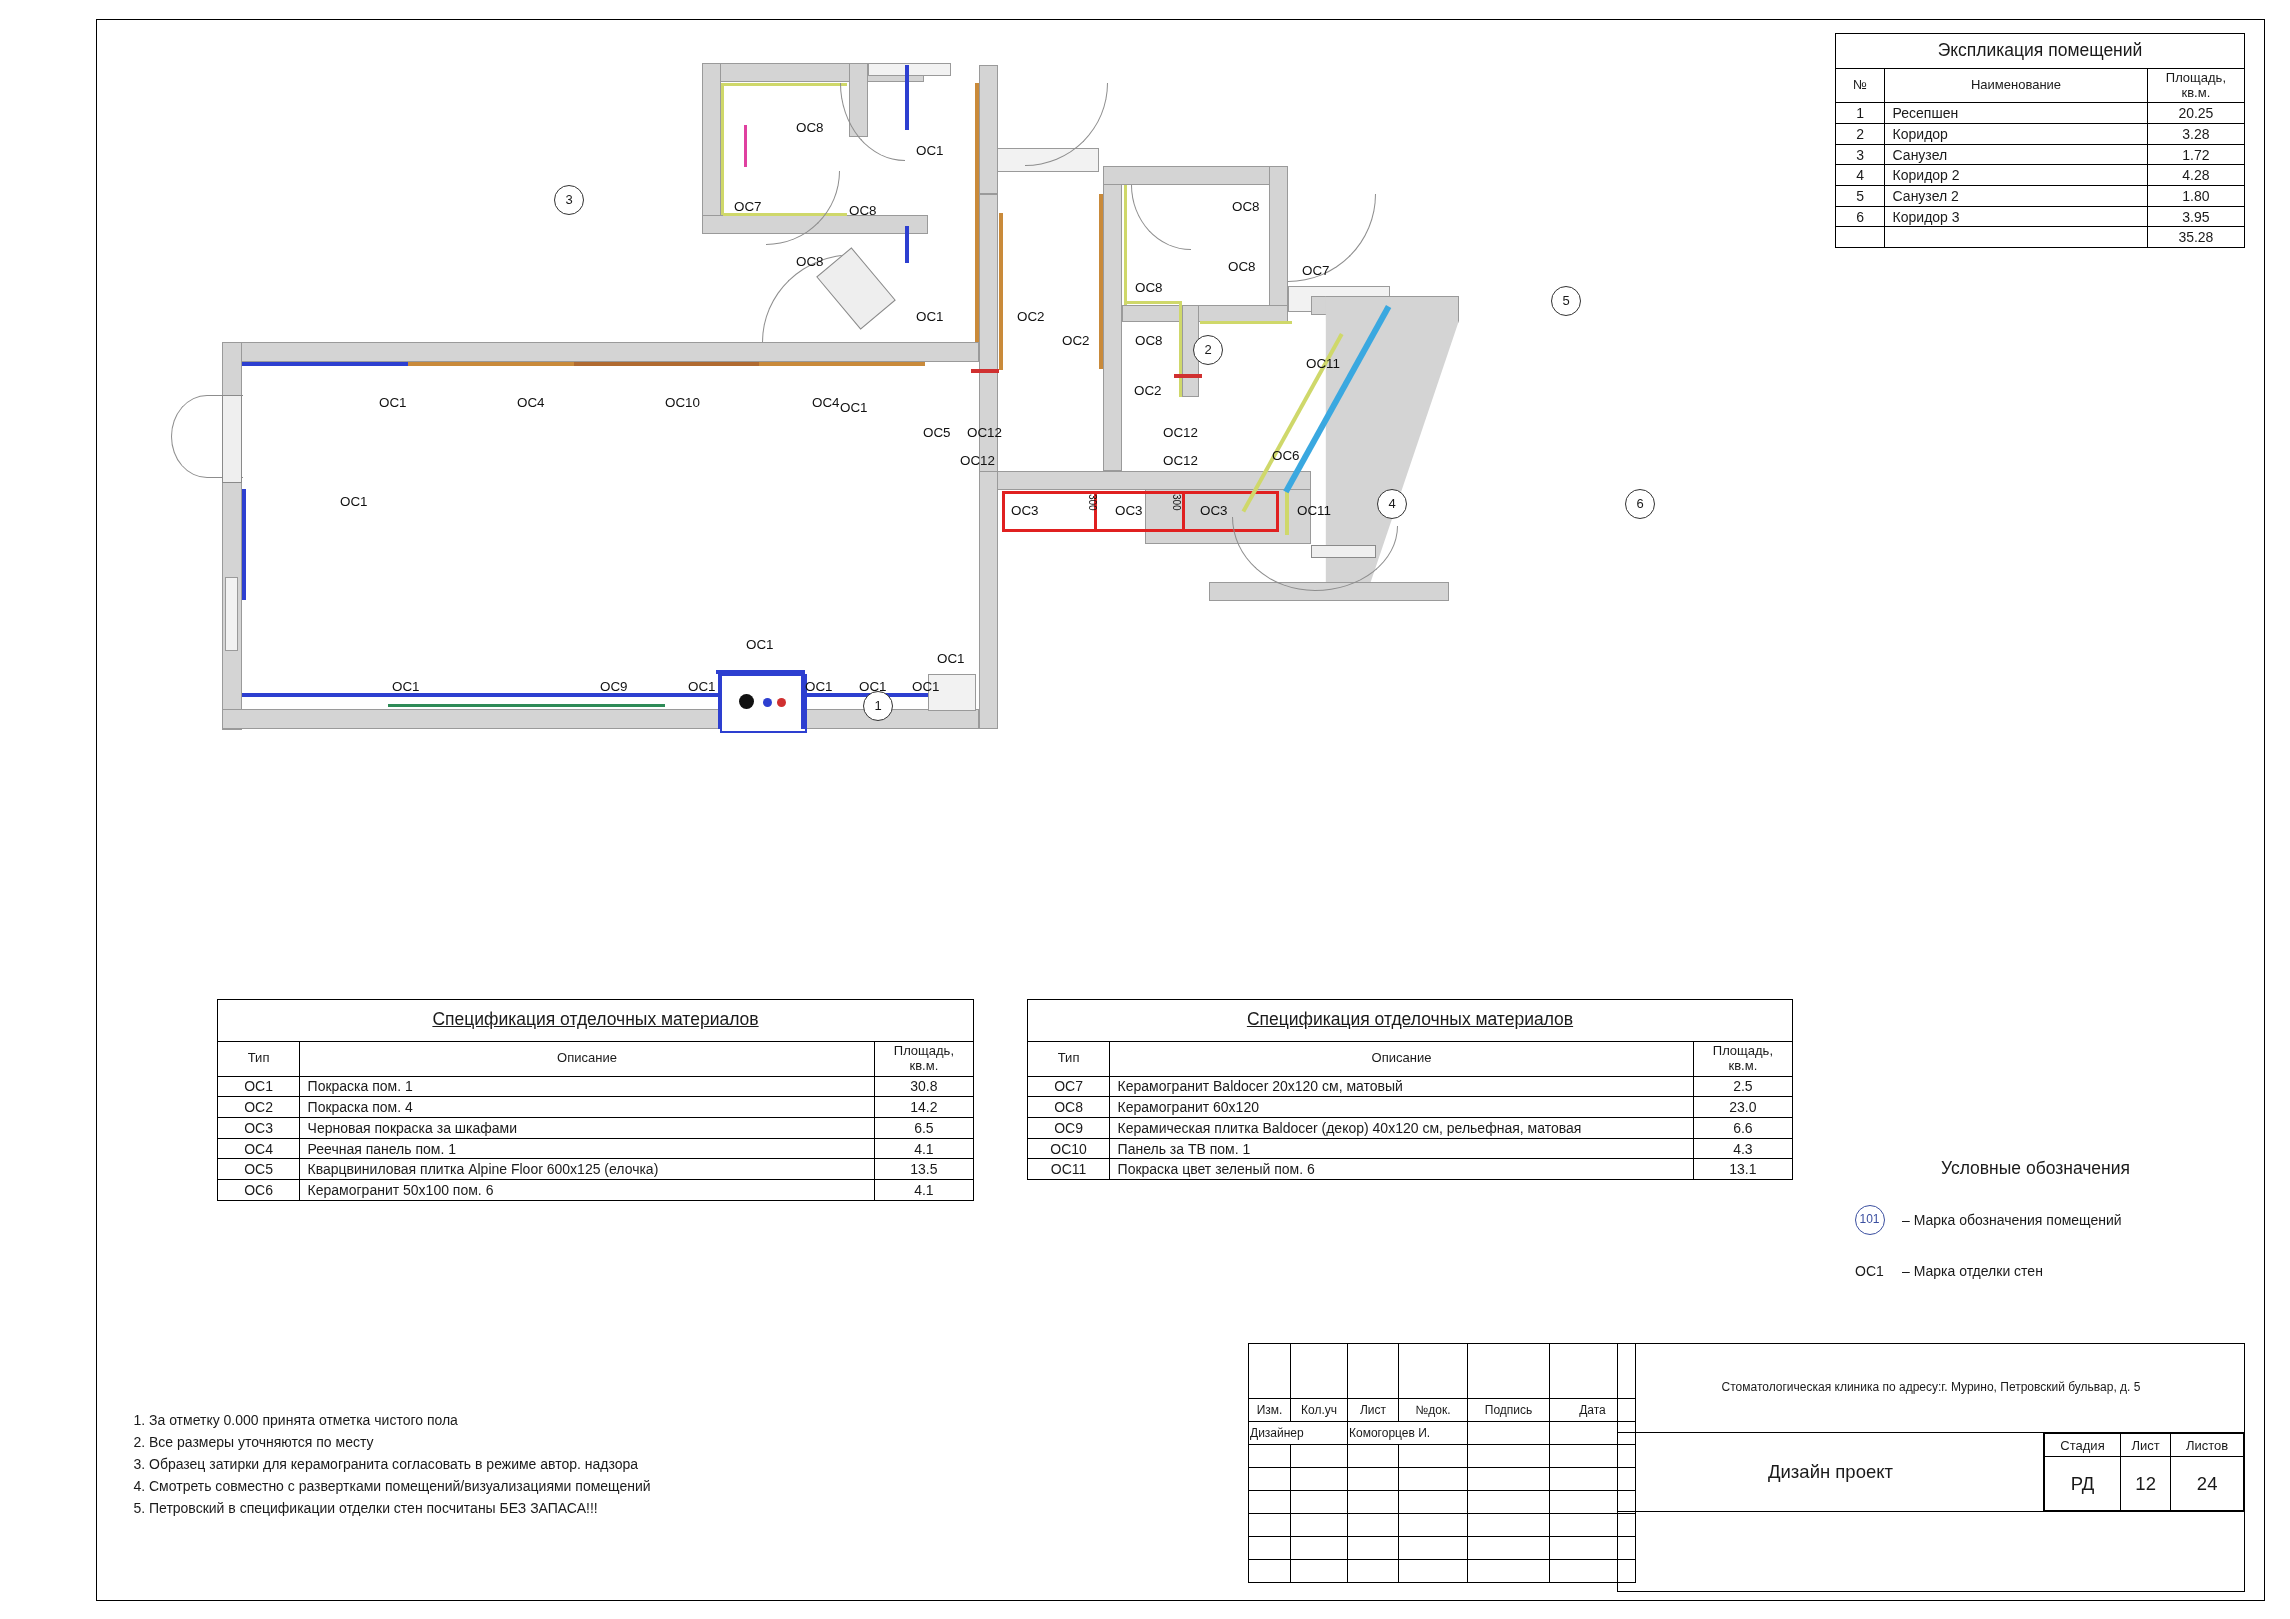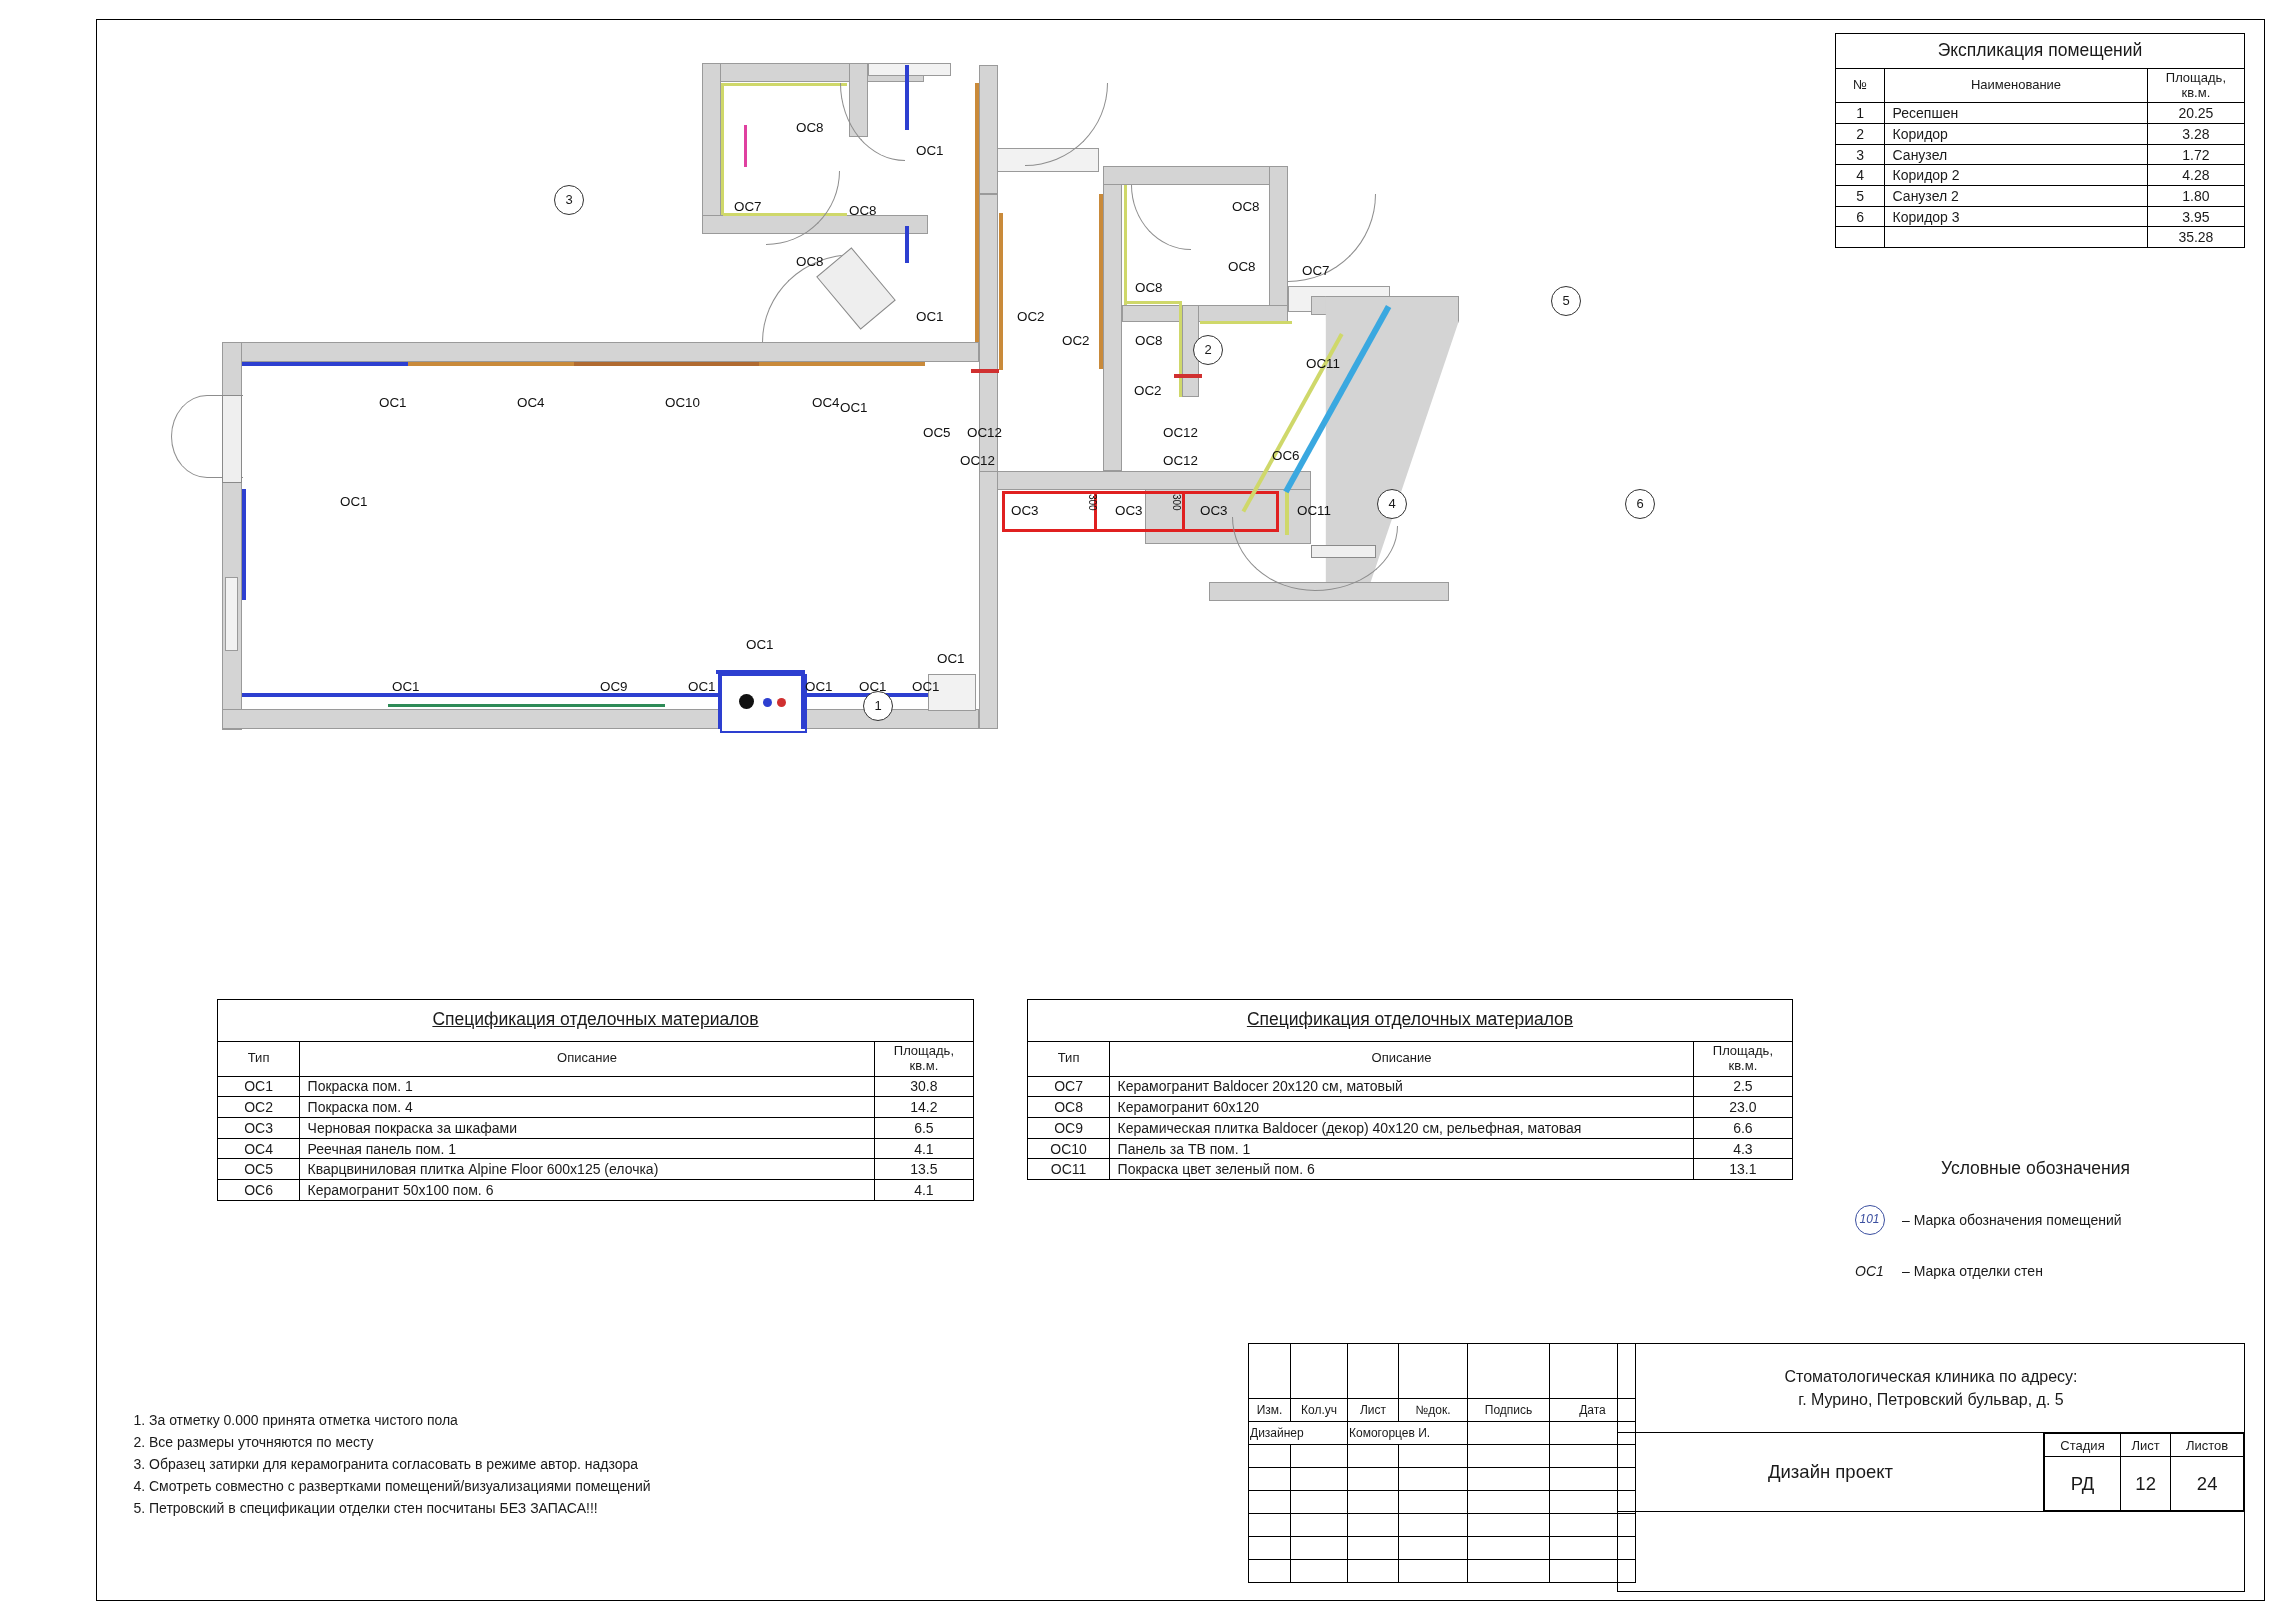--- a/index.html
+++ b/index.html
@@ -147,21 +147,20 @@
   }
   #legend .row {
     display: flex;
     align-items: center;
     margin-bottom: 28px;
     font-size: 14px;
   }
   #legend .row .sym {
     width: 65px;
     text-align: center;
-    font-style: italic;
   }
   .circ-sym {
     display: inline-block;
     width: 28px; height: 28px;
     border: 0.9px solid #3b4fa0;
     border-radius: 50%;
     color: #3b4fa0;
     font-size: 12px;
     line-height: 27px;
     text-align: center;
@@ -198,23 +197,23 @@
     left: 369px; top: 0;
     width: 628px; height: 249px;
     border: 0.9px solid #000;
     box-sizing: border-box;
   }
   #stamp .obj {
     position: absolute;
     left: 0; top: 0; width: 626px; height: 89px;
     border-bottom: 0.9px solid #000;
     box-sizing: border-box;
-    display: flex; flex-direction: column;
+    display: flex; flex-direction: row;
     align-items: center; justify-content: center;
-    font-size: 16px; line-height: 1.45;
+    font-size: 12px; line-height: 1.45;
   }
   #stamp .stage-row {
     position: absolute;
     left: 425px; top: 89px; width: 201px; height: 79px;
     box-sizing: border-box;
     border-left: 0.9px solid #000;
     border-bottom: 0.9px solid #000;
   }
   #stamp .stage-row table { width: 100%; height: 100%; padding-left: 32px; }
   #stamp .stage-row td { text-align: center; font-size: 13px; }

